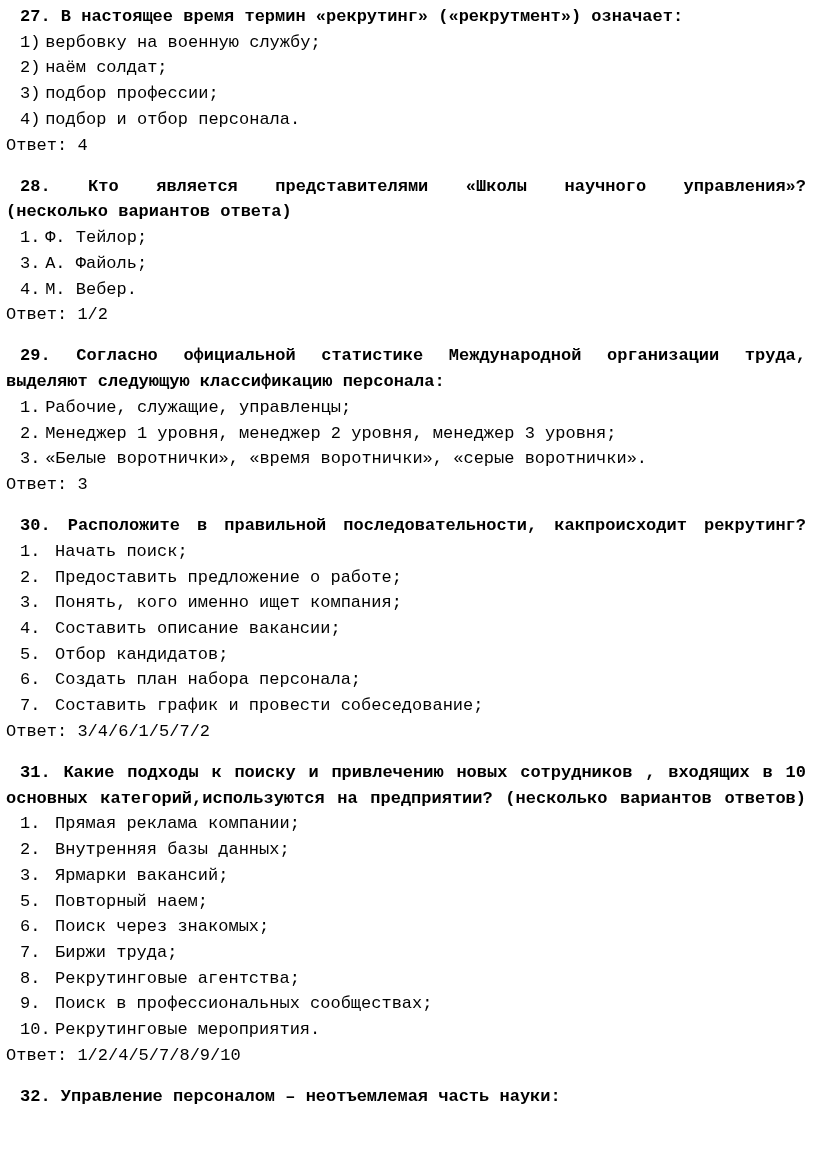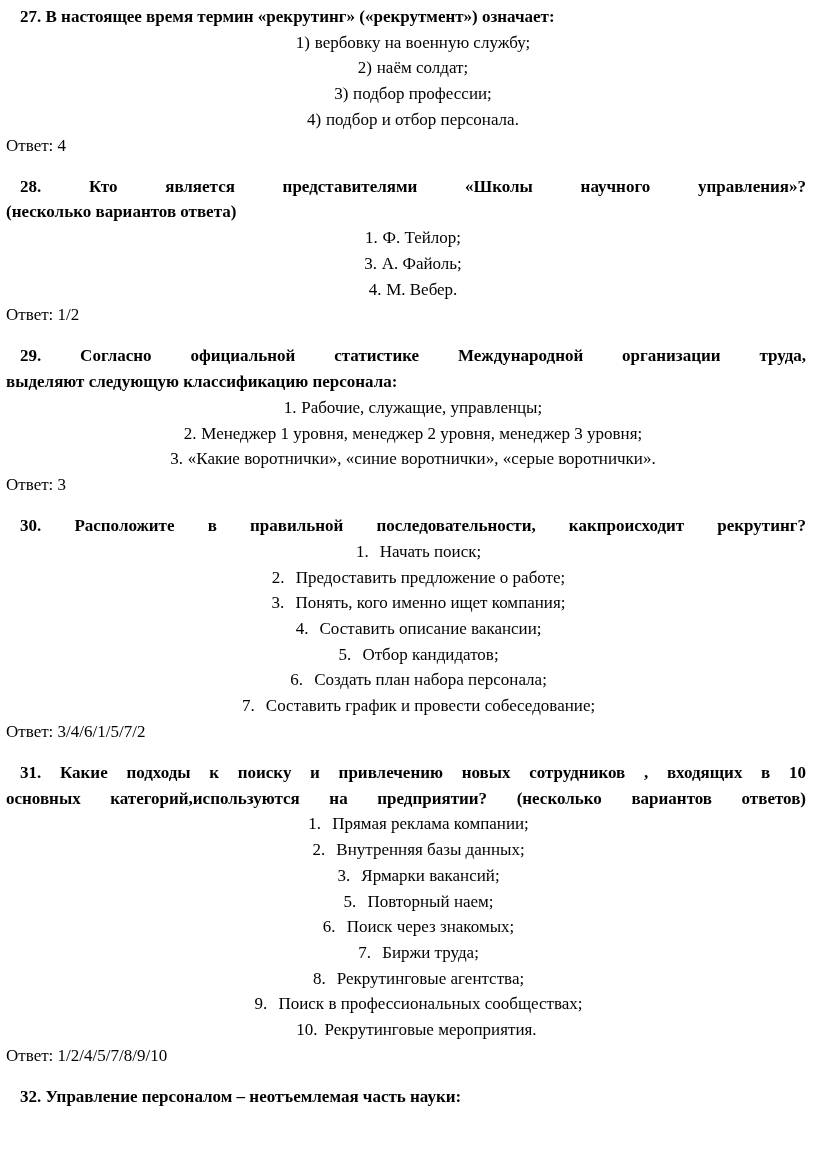--- a/index.html
+++ b/index.html
@@ -10,41 +10,40 @@
   body {
     width: 816px;
     height: 1163px;
     overflow: hidden;
   }
   .page {
     box-sizing: border-box;
     width: 816px;
     min-height: 1163px;
     padding: 4px 10px 0 6px;
-    font-family: Liberation Serif, serif;
+    font-family: Liberation Mono, monospace;
     font-size: 17px;
     line-height: 25.7px;
     color: #000000;
   }
   .question {
     margin: 0 0 15.5px 0;
   }
   .title-line {
     font-weight: bold;
   }
   .title-line.indent {
     text-indent: 14px;
   }
   .title-line.justify {
     text-align: justify;
     text-align-last: justify;
   }
   .option {
     margin-left: 14px;
-    text-align: center;
   }
   .option .num {
     white-space: pre;
   }
   .option.inline .num {
     margin-right: 0.28em;
   }
   .option.tabbed .num {
     display: inline-block;
     min-width: 35px;
@@ -71,21 +70,21 @@
         <div class="option inline"><span class="num">1.</span><span class="txt">Ф. Тейлор;</span></div>
         <div class="option inline"><span class="num">3.</span><span class="txt">А. Файоль;</span></div>
         <div class="option inline"><span class="num">4.</span><span class="txt">М. Вебер.</span></div>
         <div class="answer">Ответ: 1/2</div>
       </div>
       <div class="question">
         <div class="title-line indent justify">29. Согласно официальной статистике Международной организации труда,</div>
         <div class="title-line">выделяют следующую классификацию персонала:</div>
         <div class="option inline"><span class="num">1.</span><span class="txt">Рабочие, служащие, управленцы;</span></div>
         <div class="option inline"><span class="num">2.</span><span class="txt">Менеджер 1 уровня, менеджер 2 уровня, менеджер 3 уровня;</span></div>
-        <div class="option inline"><span class="num">3.</span><span class="txt">«Какие воротнички», «синие воротнички», «серые воротнички».</span></div>
+        <div class="option inline"><span class="num">3.</span><span class="txt">«Белые воротнички», «время воротнички», «серые воротнички».</span></div>
         <div class="answer">Ответ: 3</div>
       </div>
       <div class="question">
         <div class="title-line indent justify">30. Расположите в правильной последовательности, какпроисходит рекрутинг?</div>
         <div class="option tabbed"><span class="num">1.</span><span class="txt">Начать поиск;</span></div>
         <div class="option tabbed"><span class="num">2.</span><span class="txt">Предоставить предложение о работе;</span></div>
         <div class="option tabbed"><span class="num">3.</span><span class="txt">Понять, кого именно ищет компания;</span></div>
         <div class="option tabbed"><span class="num">4.</span><span class="txt">Составить описание вакансии;</span></div>
         <div class="option tabbed"><span class="num">5.</span><span class="txt">Отбор кандидатов;</span></div>
         <div class="option tabbed"><span class="num">6.</span><span class="txt">Создать план набора персонала;</span></div>

